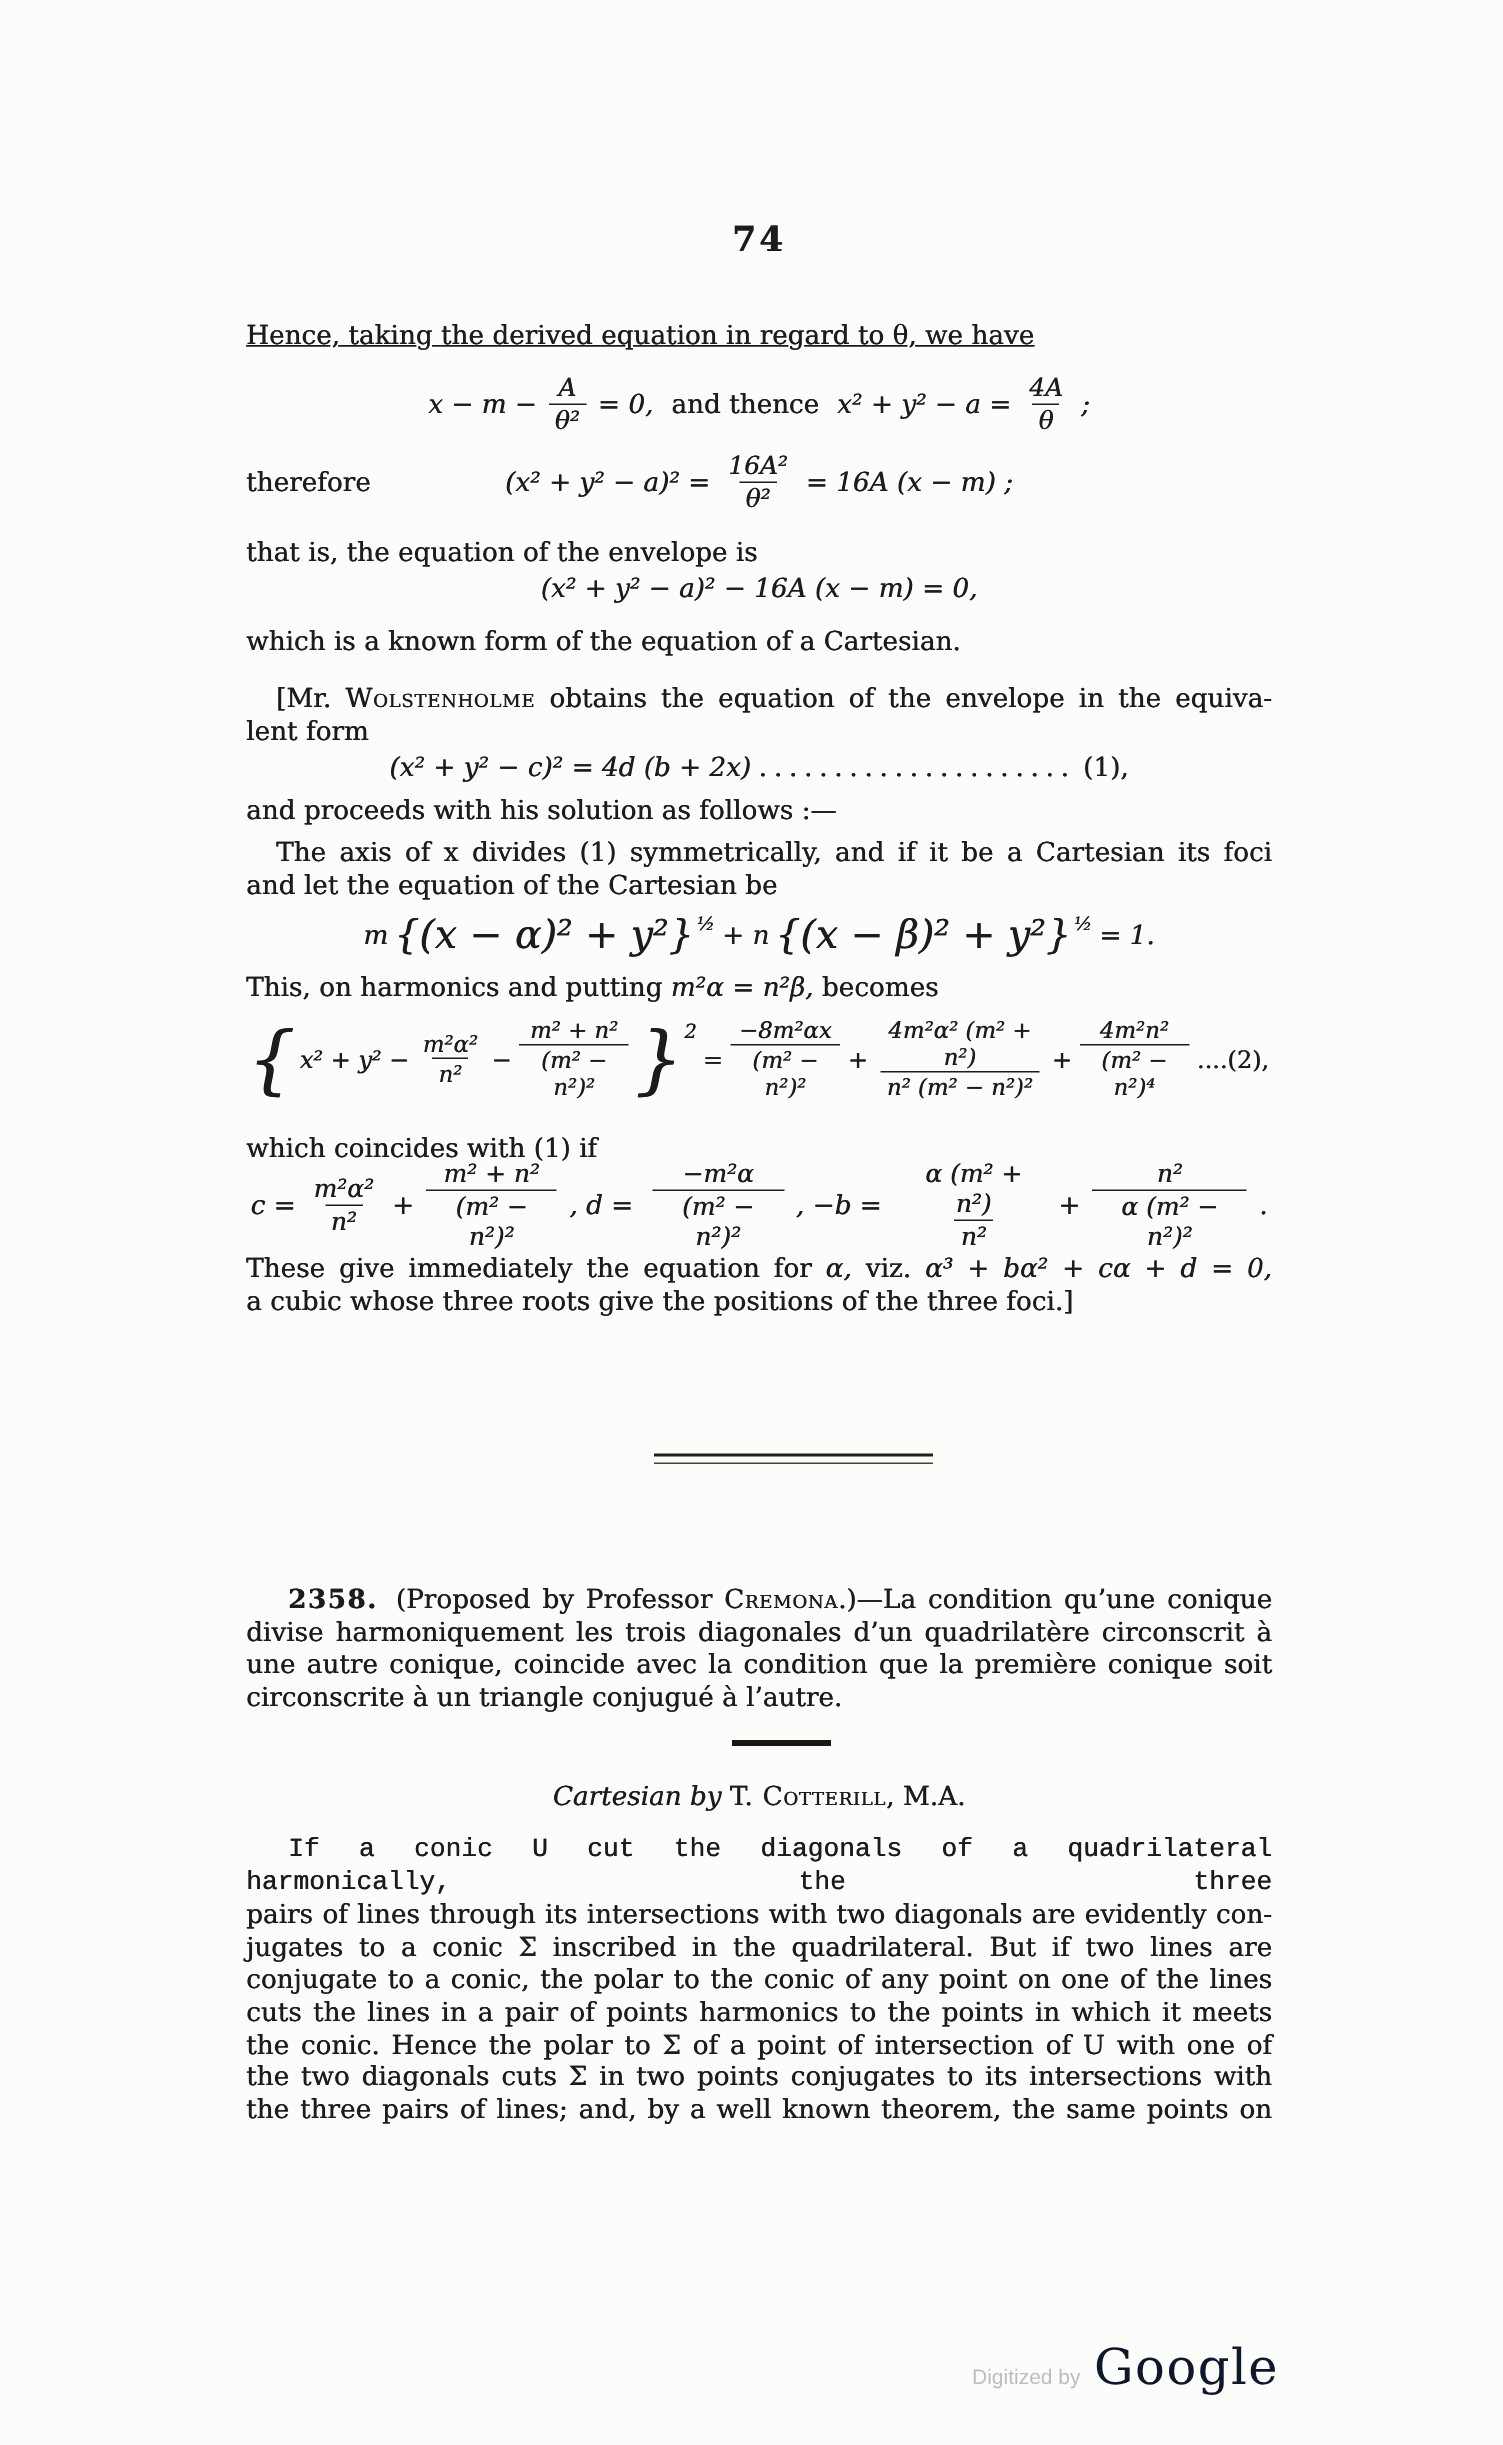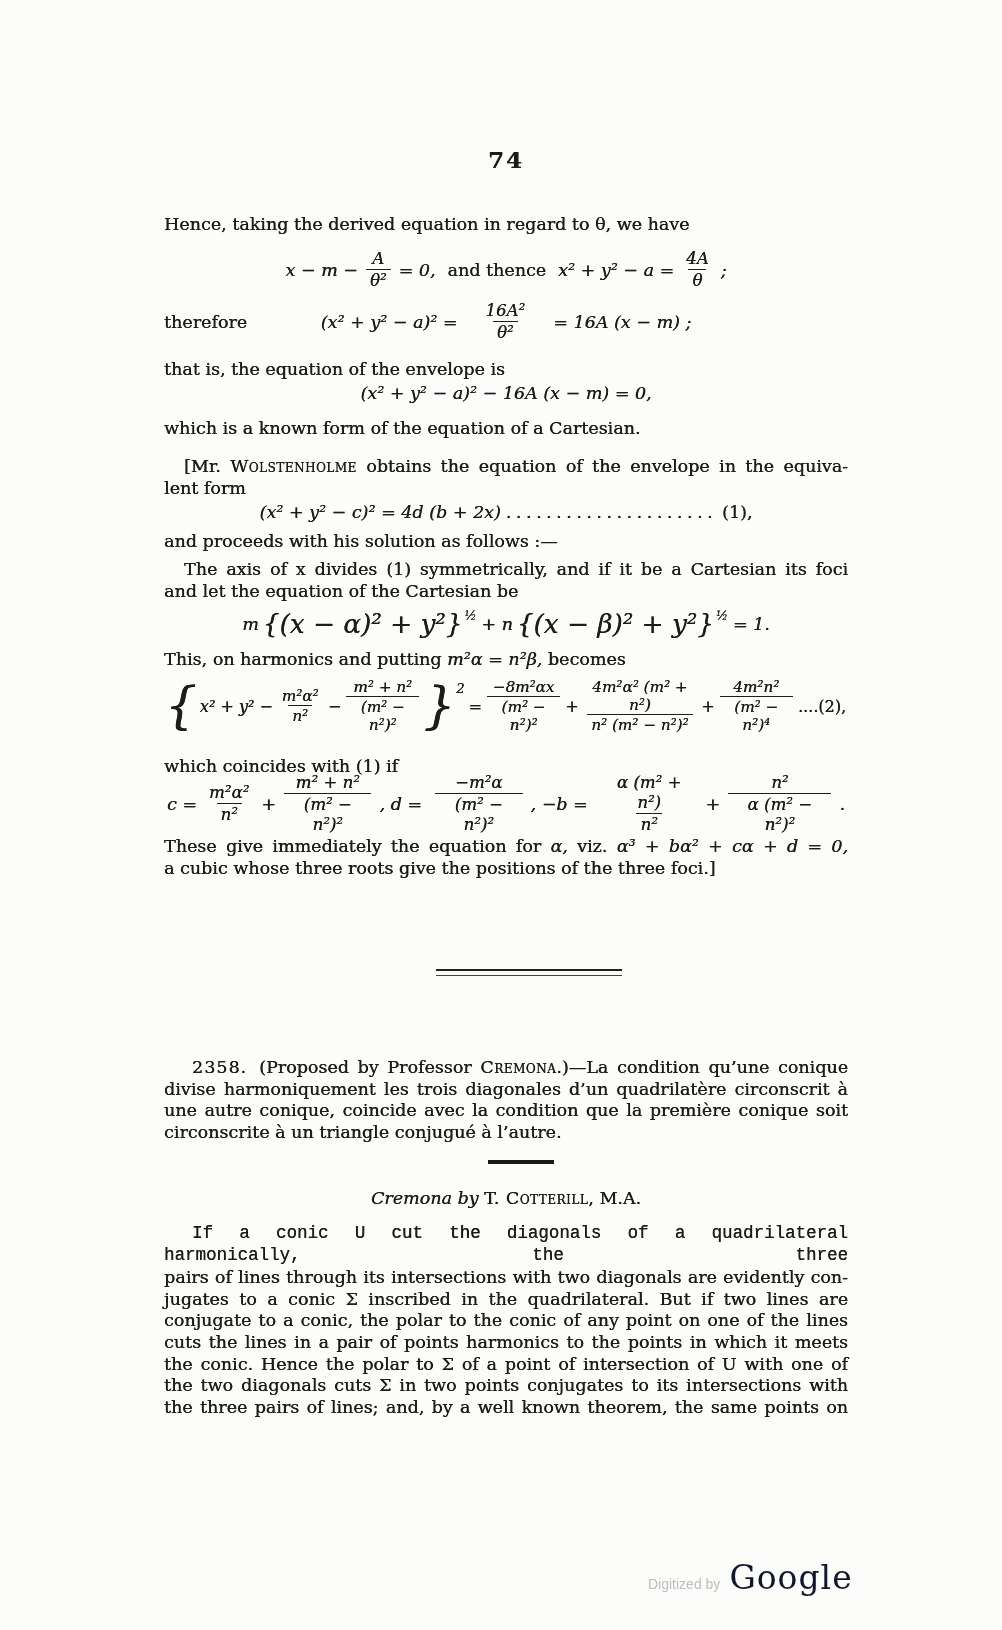--- a/index.html
+++ b/index.html
@@ -5,21 +5,21 @@
   html,body{margin:0;padding:0;background:#ffffff;}
   .page{position:relative;width:1002px;height:1630px;background:#fcfcfa;color:#1e1c1a;
         font-family:"DejaVu Serif",serif;font-size:17.5px;overflow:hidden;}
   .content{position:absolute;left:164px;top:0;width:684px;text-shadow:0.3px 0 0 currentColor;}
   .pgnum{padding-top:146px;height:28px;text-align:center;font-weight:bold;font-size:23px;letter-spacing:2px;}
   .line,.line-plain{line-height:21.7px;margin:0;}
   .line{text-align:justify;text-align-last:justify;}
   .indent{text-indent:20px;}
   .indent2{text-indent:28px;}
   .smallcaps{font-variant:small-caps;letter-spacing:0.5px;}
-  .qnum{font-weight:normal;letter-spacing:1px;margin-right:12px;}
+  .qnum{font-weight:bold;letter-spacing:1px;margin-right:12px;}
   .it{font-style:italic;}
   .eq{display:flex;justify-content:center;align-items:center;font-style:italic;}
   .mi{margin:0 3px;white-space:nowrap;}
   .rm{font-style:normal;}
   .frac{display:inline-flex;flex-direction:column;align-items:center;margin:0 5px;
         line-height:1.2;font-size:0.95em;text-align:center;}
   .frac .num{padding:0 4px;}
   .frac .den{border-top:1.6px solid #1e1c1a;padding:1px 4px 0 4px;}
   .half{font-size:0.7em;position:relative;top:-0.6em;margin:0 2px 0 1px;}
   .brc{font-size:1.5em;font-weight:normal;margin:0 1px;}
@@ -39,39 +39,39 @@
   .wm-logo{font-family:"DejaVu Serif",serif;font-size:33px;color:#0f172a;letter-spacing:1px;}
 </style>
 </head>
 <body>
 
 <div class="page">
   <div class="content">
 
     <div class="pgnum">74</div>
 
-    <p class="line-plain" style="margin-top:40px;">Hence, taking the derived equation in regard to θ, we have</p>
+    <p class="line-plain" style="margin-top:40px;text-decoration:underline;">Hence, taking the derived equation in regard to θ, we have</p>
 
     <div class="eq" style="margin-top:9px;height:50px;">
       <span class="mi">x − m −</span>
       <span class="frac">
         <span class="num">A</span>
         <span class="den">θ²</span>
       </span>
       <span class="mi">= 0,</span>
       <span class="mi rm" style="margin:0 9px;">and thence</span>
       <span class="mi">x² + y² − a =</span>
       <span class="frac">
         <span class="num">4A</span>
         <span class="den">θ</span>
       </span>
       <span class="mi">;</span>
     </div>
 
-    <div class="eq" style="margin-top:3px;height:48px;position:relative;gap:16px;">
+    <div class="eq" style="margin-top:3px;height:48px;position:relative;">
       <span class="rm" style="position:absolute;left:0;top:50%;transform:translateY(-50%);">therefore</span>
       <span class="mi">(x² + y² − a)² =</span>
       <span class="frac">
         <span class="num">16A²</span>
         <span class="den">θ²</span>
       </span>
       <span class="mi">= 16A (x − m) ;</span>
     </div>
 
     <p class="line-plain" style="margin-top:13px;">that is, the equation of the envelope is</p>
@@ -176,21 +176,21 @@
 
     <div class="rule-double" style="margin-top:90px;"></div>
 
     <p class="line indent2" style="margin-top:81px;line-height:21.5px;"><span class="qnum">2358.</span><span>(Proposed by Professor </span><span class="smallcaps">Cremona</span><span>.)—La condition qu’une conique</span></p>
     <p class="line" style="line-height:21.5px;">divise harmoniquement les trois diagonales d’un quadrilatère circonscrit à</p>
     <p class="line" style="line-height:21.5px;">une autre conique, coincide avec la condition que la première conique soit</p>
     <p class="line-plain" style="line-height:21.5px;">circonscrite à un triangle conjugué à l’autre.</p>
 
     <div class="rule-short" style="margin-top:17px;"></div>
 
-    <p class="line-plain sol-head" style="margin-top:23px;"><span class="it">Cremona by</span> <span class="smallcaps">T. Cotterill</span><span>, M.A.</span></p>
+    <p class="line-plain sol-head" style="margin-top:23px;"><span class="it">Cartesian by</span> <span class="smallcaps">T. Cotterill</span><span>, M.A.</span></p>
 
     <p class="line indent2" style="margin-top:14px;font-family:Liberation Mono, monospace;">If a conic U cut the diagonals of a quadrilateral harmonically, the three</p>
     <p class="line">pairs of lines through its intersections with two diagonals are evidently con-</p>
     <p class="line">jugates to a conic Σ inscribed in the quadrilateral.  But if two lines are</p>
     <p class="line">conjugate to a conic, the polar to the conic of any point on one of the lines</p>
     <p class="line">cuts the lines in a pair of points harmonics to the points in which it meets</p>
     <p class="line">the conic.  Hence the polar to Σ of a point of intersection of U with one of</p>
     <p class="line">the two diagonals cuts Σ in two points conjugates to its intersections with</p>
     <p class="line">the three pairs of lines; and, by a well known theorem, the same points on</p>
 

